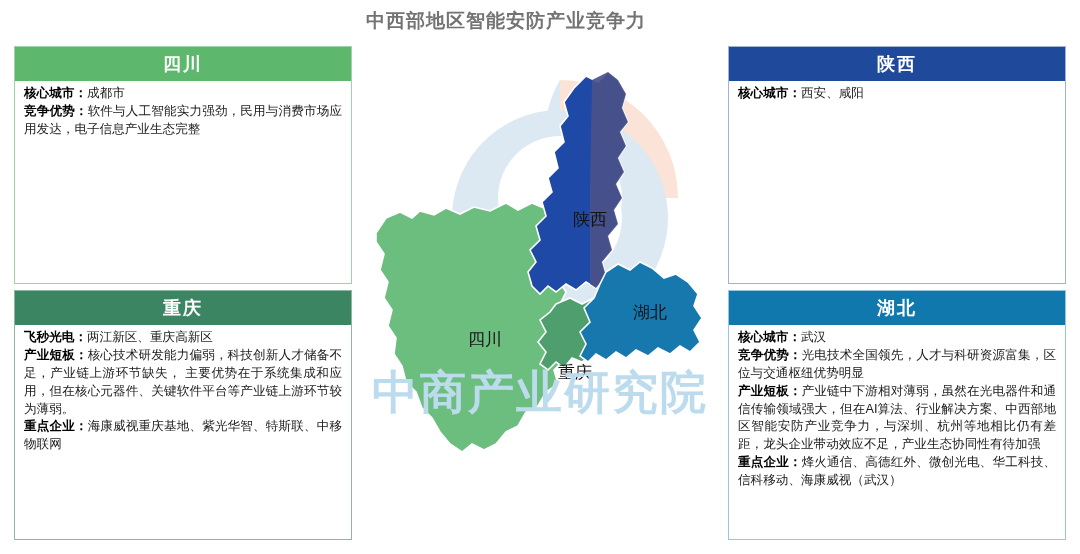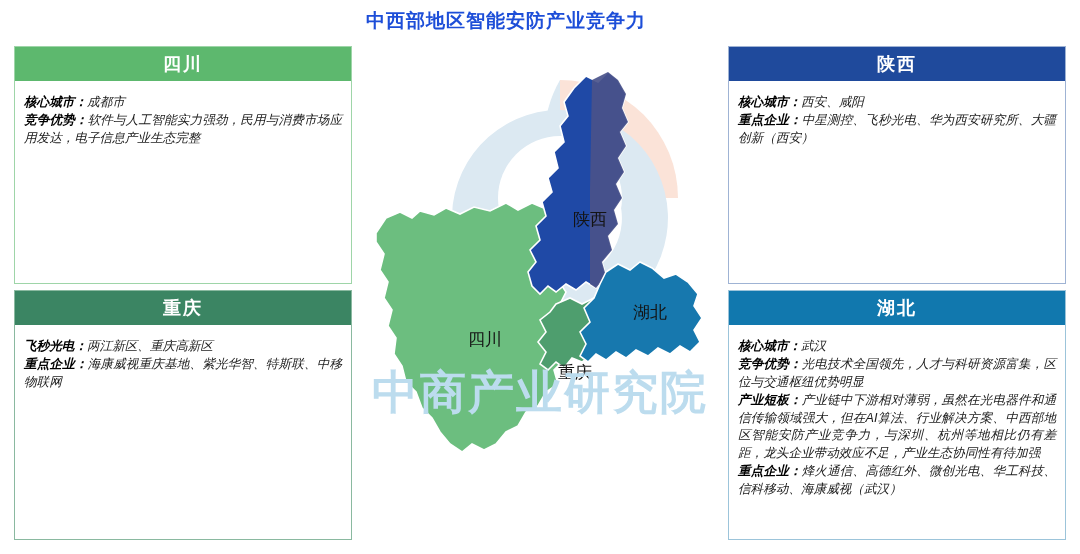--- a/index.html
+++ b/index.html
@@ -16,21 +16,21 @@
   
   #page-title {
     position: absolute;
     top: 8px;
     left: 0;
     width: 1012px;
     text-align: center;
     font-family: "Liberation Serif", "DejaVu Serif", serif;
     font-size: 19px;
     font-weight: bold;
-    color: #1d4ed8;
+    color: #737373;
     letter-spacing: 1px;
   }
 
   
   .panel {
     position: absolute;
     background: #ffffff;
     border: 1px solid #cfcfcf;
     display: flex;
     flex-direction: column;
@@ -41,27 +41,26 @@
     text-align: center;
     color: #ffffff;
     font-size: 18px;
     font-weight: bold;
     font-family: "Liberation Serif", "DejaVu Serif", serif;
     letter-spacing: 2px;
     flex: 0 0 auto;
   }
   .panel-body {
     flex: 1 1 auto;
-    padding: 13px 9px 4px 9px;
+    padding: 4px 9px 4px 9px;
     font-size: 12.6px;
     line-height: 1.42;
     color: #1a1a1a;
     text-align: justify;
     overflow: hidden;
-    font-style: italic;
   }
   .row { margin: 0; }
   .row b {
     font-weight: bold;
     color: #000;
   }
 
   
   #panel-sichuan  { left: 14px;  top: 46px;  width: 338px; height: 238px; border-color: #9ed5a8; }
   #panel-chongqing{ left: 14px;  top: 290px; width: 338px; height: 250px; border-color: #8ab9a0; }
@@ -103,29 +102,29 @@
   <div class="panel-body">
     <p class="row"><b>核心城市：</b><span>成都市</span></p>
     <p class="row"><b>竞争优势：</b><span>软件与人工智能实力强劲，民用与消费市场应用发达，电子信息产业生态完整</span></p>
   </div>
 </div>
 
 <div class="panel" id="panel-chongqing">
   <div class="panel-header" style="background: rgb(59, 133, 99);">重庆</div>
   <div class="panel-body">
     <p class="row"><b>飞秒光电：</b><span>两江新区、重庆高新区</span></p>
+    <p class="row"><b>产业短板：</b><span>核心技术研发能力偏弱，科技创新人才储备不足，产业链上游环节缺失， 主要优势在于系统集成和应用，但在核心元器件、关键软件平台等产业链上游环节较为薄弱。</span></p>
     <p class="row"><b>重点企业：</b><span>海康威视重庆基地、紫光华智、特斯联、中移物联网</span></p>
   </div>
 </div>
 
 <div class="panel" id="panel-shaanxi">
   <div class="panel-header" style="background: rgb(31, 74, 156);">陕西</div>
   <div class="panel-body">
     <p class="row"><b>核心城市：</b><span>西安、咸阳</span></p>
-    <p class="row"><b>重点企业：</b><span>中星测控、飞秒光电、华为西安研究所、大疆创新（西安）</span></p>
   </div>
 </div>
 
 <div class="panel" id="panel-hubei">
   <div class="panel-header" style="background: rgb(17, 120, 174);">湖北</div>
   <div class="panel-body">
     <p class="row"><b>核心城市：</b><span>武汉</span></p>
     <p class="row"><b>竞争优势：</b><span>光电技术全国领先，人才与科研资源富集，区位与交通枢纽优势明显</span></p>
     <p class="row"><b>产业短板：</b><span>产业链中下游相对薄弱，虽然在光电器件和通信传输领域强大，但在AI算法、行业解决方案、中西部地区智能安防产业竞争力，与深圳、杭州等地相比仍有差距，龙头企业带动效应不足，产业生态协同性有待加强</span></p>
     <p class="row"><b>重点企业：</b><span>烽火通信、高德红外、微创光电、华工科技、信科移动、海康威视（武汉）</span></p>

